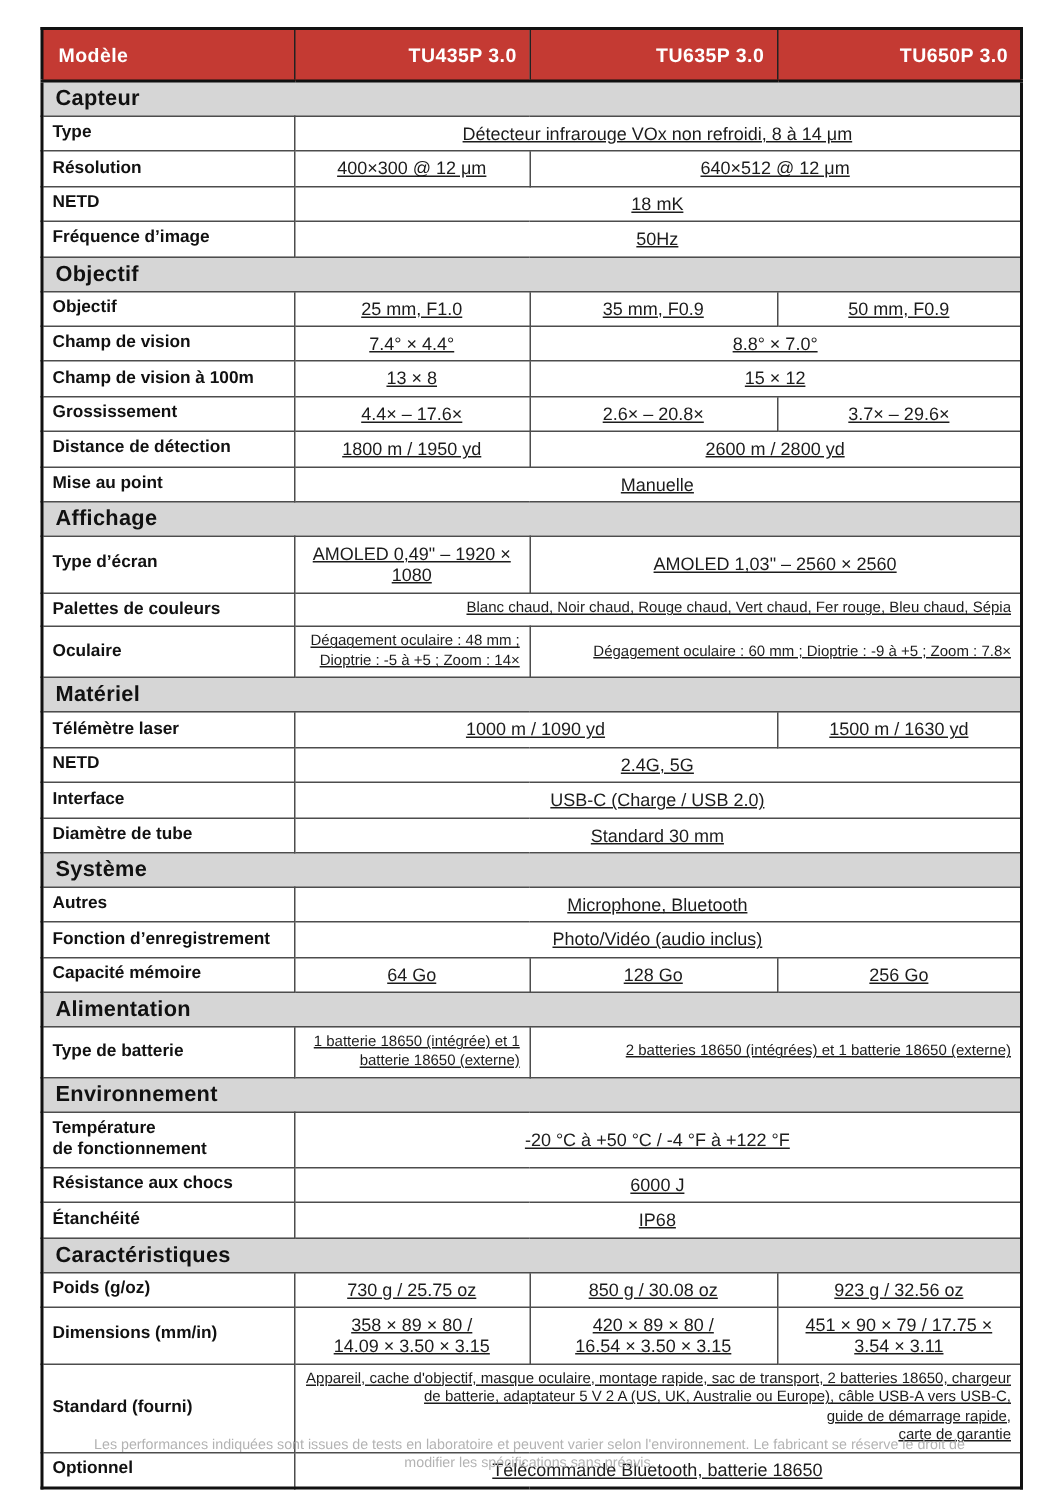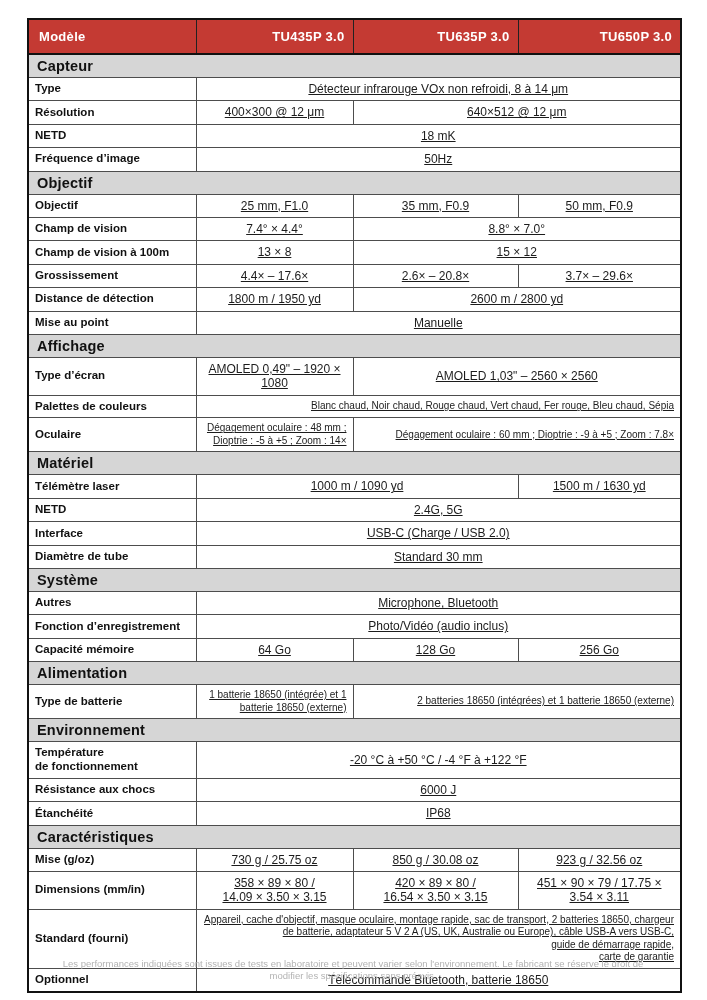--- a/index.html
+++ b/index.html
@@ -228,21 +228,21 @@
           <td class="value" colspan="3">6000 J</td>
         </tr>
         <tr>
           <td class="label">Étanchéité</td>
           <td class="value" colspan="3">IP68</td>
         </tr>
         <tr>
           <td class="section" colspan="4">Caractéristiques</td>
         </tr>
         <tr>
-          <td class="label">Mise (g/oz)</td>
+          <td class="label">Poids (g/oz)</td>
           <td class="value" colspan="1">730 g / 25.75 oz</td>
           <td class="value" colspan="1">850 g / 30.08 oz</td>
           <td class="value" colspan="1">923 g / 32.56 oz</td>
         </tr>
         <tr>
           <td class="label">Dimensions (mm/in)</td>
           <td class="value" colspan="1">358 × 89 × 80 /<br>14.09 × 3.50 × 3.15</td>
           <td class="value" colspan="1">420 × 89 × 80 /<br>16.54 × 3.50 × 3.15</td>
           <td class="value" colspan="1">451 × 90 × 79 / 17.75 × 3.54 × 3.11</td>
         </tr>

